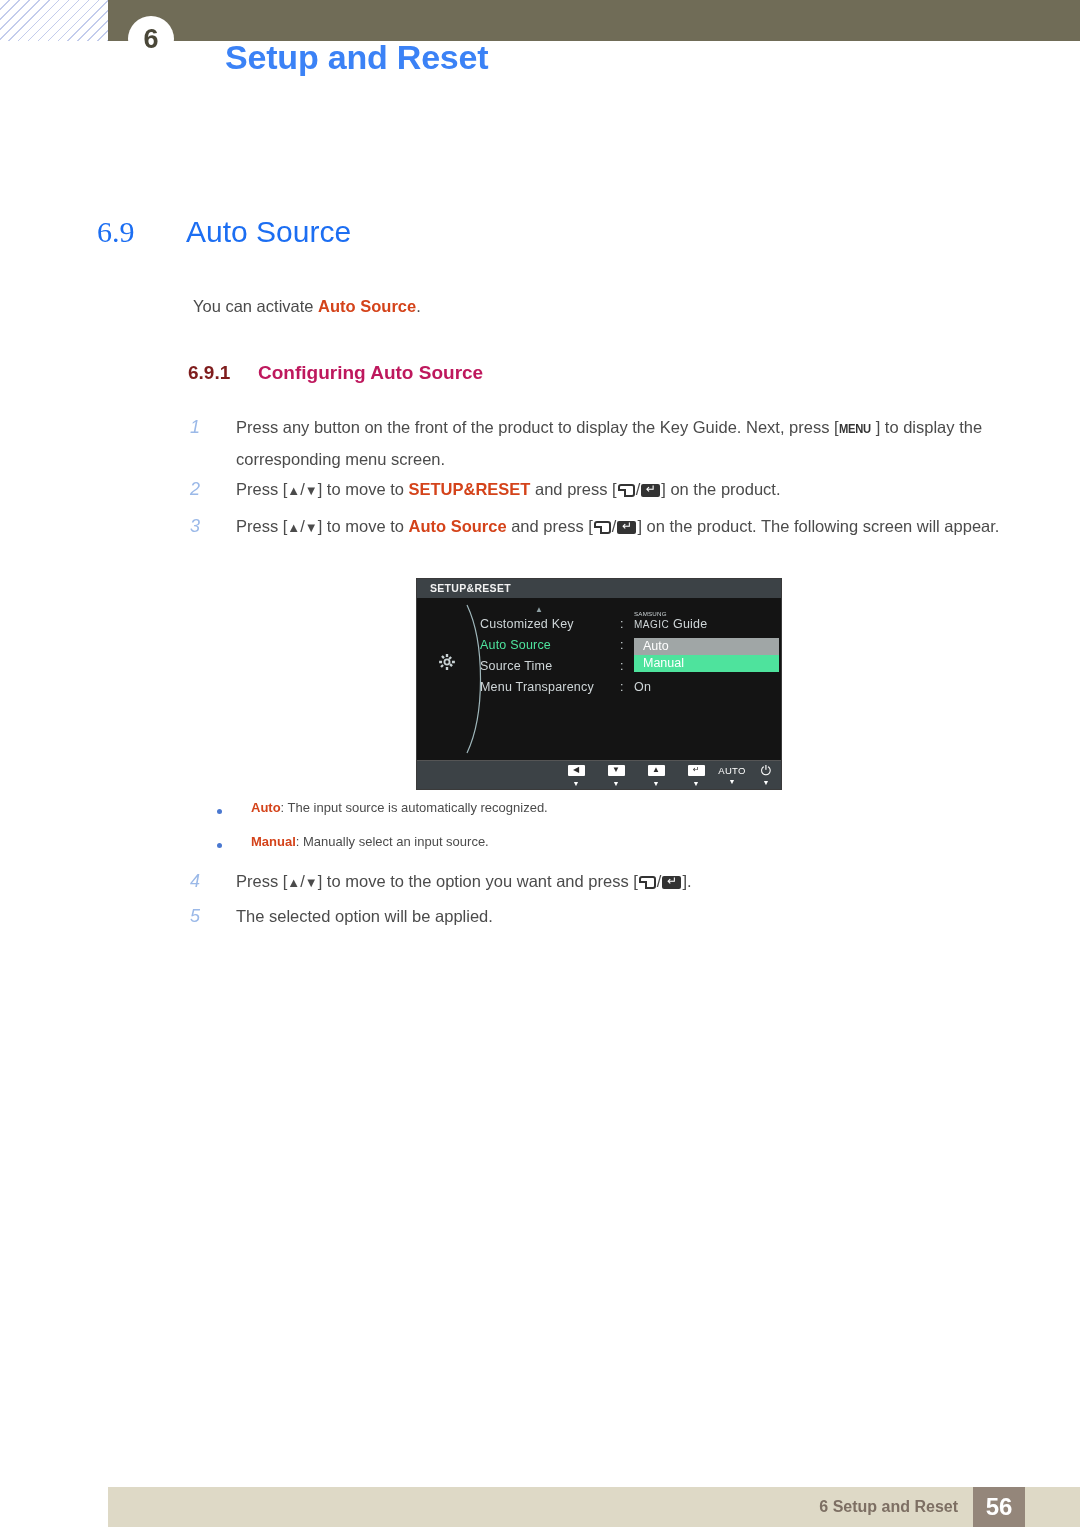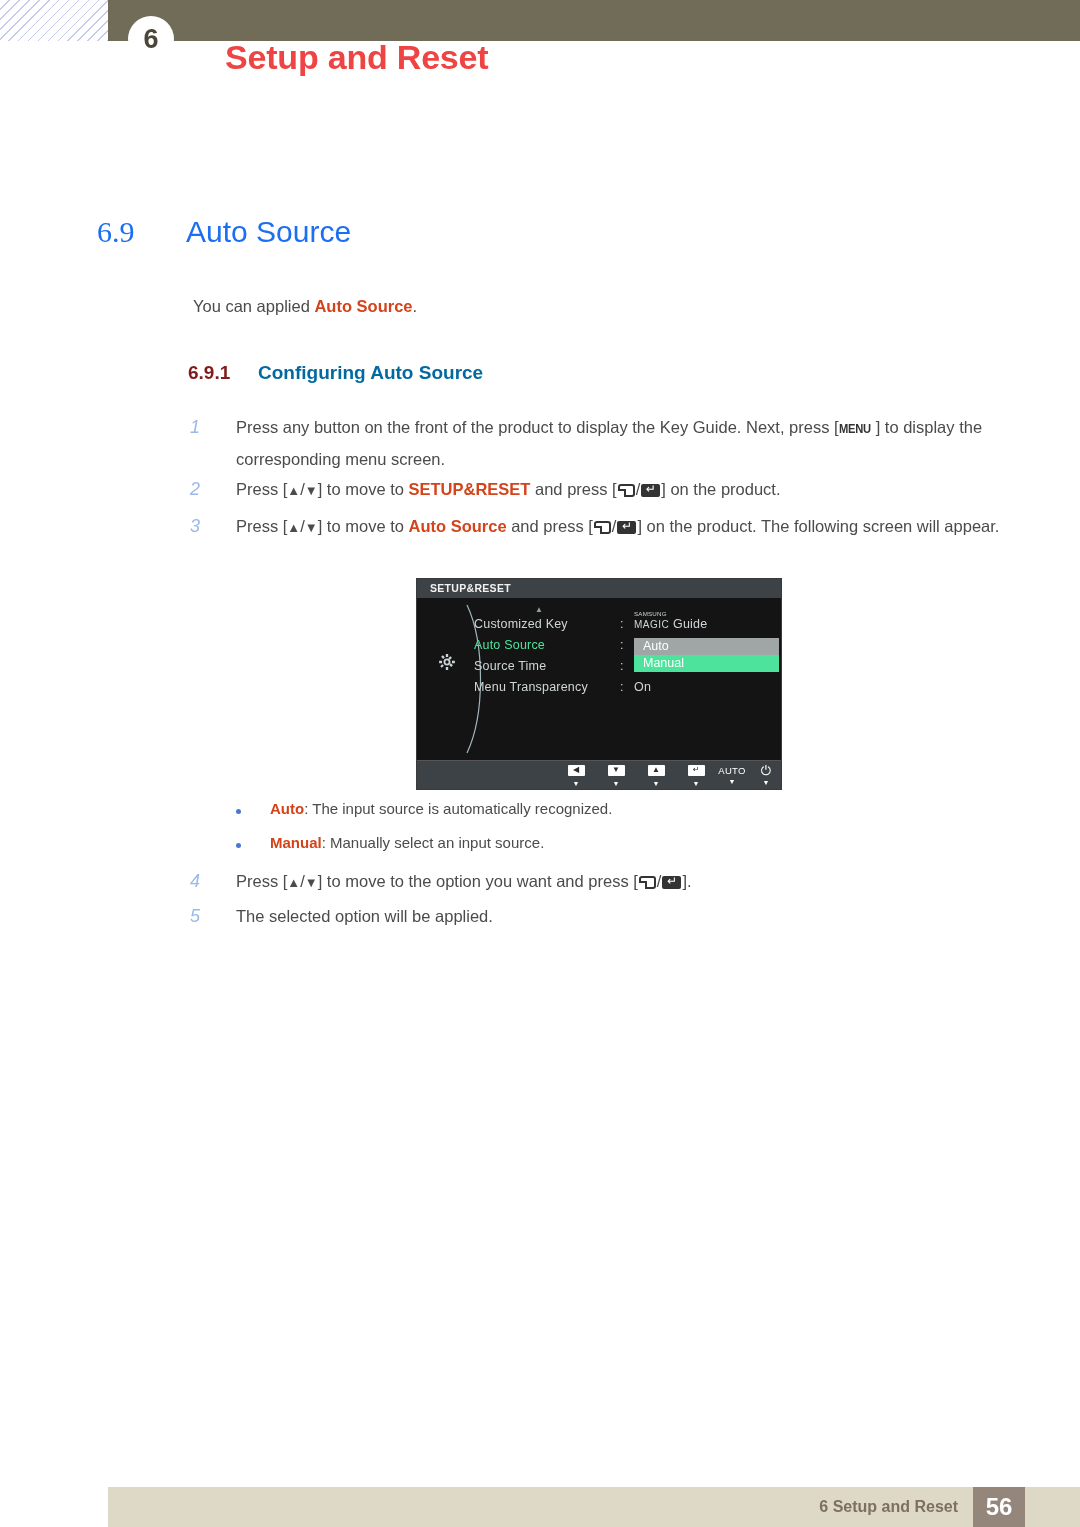--- a/index.html
+++ b/index.html
@@ -45,21 +45,21 @@
     font-weight: bold;
     line-height: 46px;
     text-align: center;
     font-family: "Liberation Sans", sans-serif;
   }
   .header-title {
     position: absolute;
     left: 225px; top: 38px;
     font-size: 34px;
     font-weight: bold;
-    color: #ef4444;
+    color: #3b82f6;
     letter-spacing: -0.2px;
     font-family: "Liberation Sans", sans-serif;
   }
 
   
   .sec-num {
     position: absolute;
     left: 97px; top: 215px;
     font-size: 30px;
     color: #1c6ef2;
@@ -89,21 +89,21 @@
     left: 188px; top: 362px;
     font-size: 19px;
     font-weight: bold;
     color: #7f1d1d;
   }
   .sub-title {
     position: absolute;
     left: 258px; top: 362px;
     font-size: 19px;
     font-weight: bold;
-    color: #0369a1;
+    color: #be185d;
   }
 
   
   .step {
     position: absolute;
     left: 190px;
     width: 820px;
     font-size: 16.5px;
     color: #4b4b4b;
     line-height: 31px;
@@ -172,22 +172,22 @@
     content: "\21B5";
     position: absolute;
     left: 0; right: 0; top: -1px;
     font-size: 12px;
     color: #ffffff;
   }
 
   
   .bullet {
     position: absolute;
-    left: 236px;
-    font-size: 15px;
+    left: 217px;
+    font-size: 13px;
     color: #4b4b4b;
   }
   .bullet .dot {
     position: absolute;
     left: 0; top: 9px;
     width: 5px; height: 5px;
     border-radius: 50%;
     background: #4a78d0;
   }
   .bullet .btxt { margin-left: 34px; display: block; }
@@ -234,21 +234,21 @@
     left: 57px; top: 38px;
     width: 305px;
   }
   .osd-row {
     position: relative;
     height: 21px;
     font-size: 12.5px;
     color: #cfd6d8;
     letter-spacing: 0.2px;
   }
-  .osd-row .lbl { position: absolute; left: 0; top: 0; }
+  .osd-row .lbl { position: absolute; left: 6px; top: 0; }
   .osd-row.sel .lbl { color: #4ee39d; }
   .osd-row .colon { position: absolute; left: 146px; top: 0; }
   .osd-row .val { position: absolute; left: 160px; top: 0; }
 
   .magic {
     display: inline-block;
     position: relative;
     vertical-align: baseline;
   }
   .magic .s {
@@ -353,21 +353,21 @@
 <body>
 
 <div class="hatch"></div>
 <div class="header-bar"></div>
 <div class="chapter-badge">6</div>
 <div class="header-title">Setup and Reset</div>
 
 <div class="sec-num">6.9</div>
 <div class="sec-title">Auto Source</div>
 
-<div class="intro"><span>You can applied </span><span class="hl">Auto Source</span><span>.</span></div>
+<div class="intro"><span>You can activate </span><span class="hl">Auto Source</span><span>.</span></div>
 
 <div class="sub-num">6.9.1</div>
 <div class="sub-title">Configuring Auto Source</div>
 
 <div class="step" style="top:412px;">
   <span class="idx">1</span>
   <span class="body"><span>Press any button on the front of the product to display the Key Guide. Next, press [</span><span class="key">MENU</span><span>] to display the corresponding menu screen.</span></span>
 </div>
 
 <div class="step" style="top:474px;">

